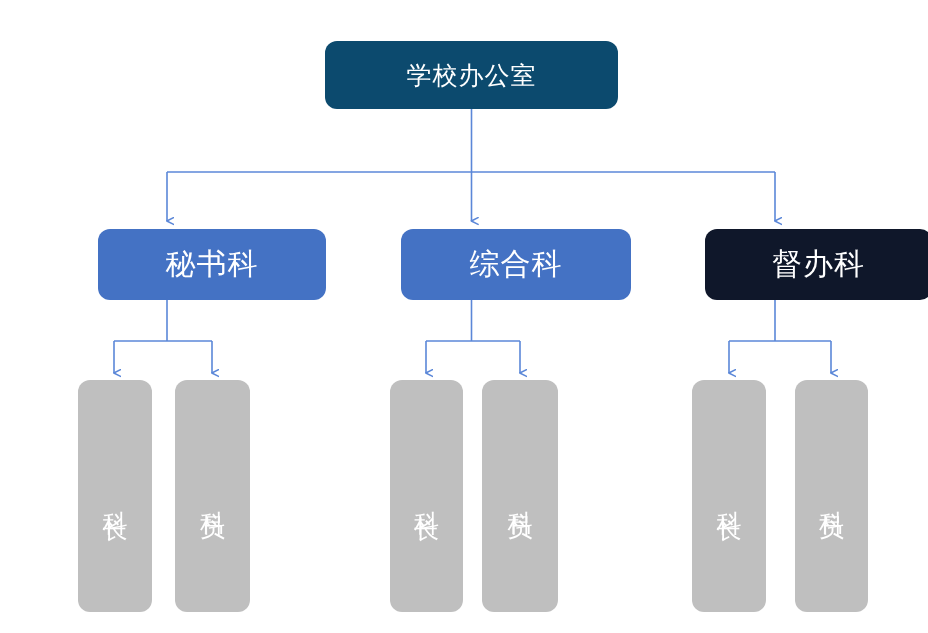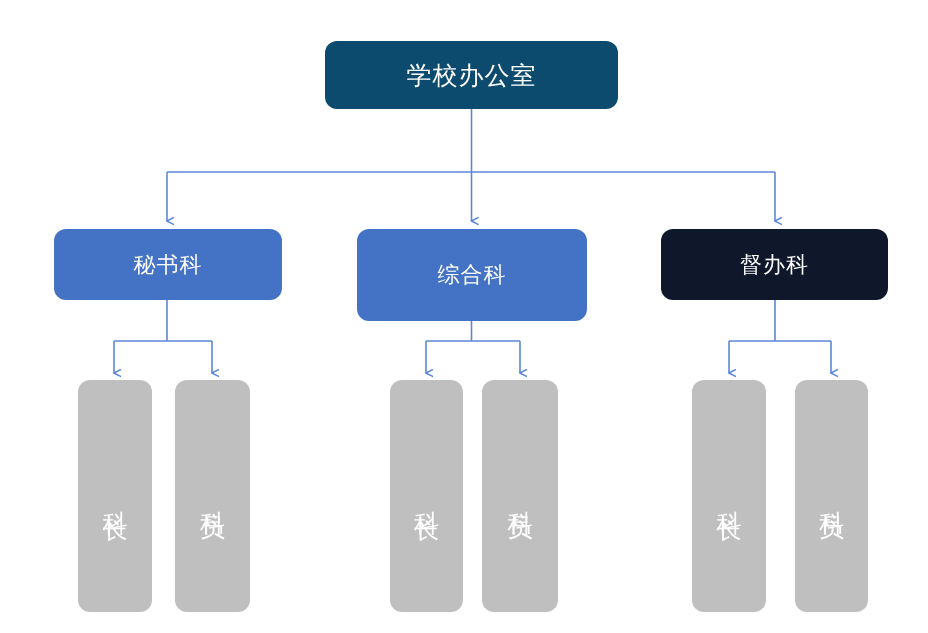--- a/index.html
+++ b/index.html
@@ -36,22 +36,23 @@
   }
   .node-root {
     background: #e0485c;
     border-radius: 12px;
     font-size: 25px;
     letter-spacing: 1px;
   }
   .node-dept {
     background: #4472c4;
     border-radius: 12px;
-    font-size: 22px;
+    font-size: 30px;
     letter-spacing: 1px;
+    margin-left: 44px;
   }
   .node-role {
     background: #bfbfbf;
     border-radius: 12px;
     font-size: 25px;
   }
   .node-role .vtext {
     writing-mode: vertical-rl;
     text-orientation: upright;
     letter-spacing: 5px;
@@ -99,21 +100,21 @@
     </g>
   </svg>
 
   <div class="node node-root" id="node-root" style="left: 325px; top: 41px; width: 293px; height: 68px; background: #0c4a6e;">
     <span>学校办公室</span>
   </div>
 
   <div class="node node-dept" id="node-dept-0" style="left: 54px; top: 229px; width: 228px; height: 71px; background: rgb(68, 114, 196);">
     <span>秘书科</span>
   </div>
-  <div class="node node-dept" id="node-dept-1" style="left: 357px; top: 229px; width: 230px; height: 92px; background: rgb(68, 114, 196);">
+  <div class="node node-dept" id="node-dept-1" style="left: 357px; top: 229px; width: 230px; height: 71px; background: rgb(68, 114, 196);">
     <span>综合科</span>
   </div>
   <div class="node node-dept" id="node-dept-2" style="left: 661px; top: 229px; width: 227px; height: 71px; background: #0f172a;">
     <span>督办科</span>
   </div>
 
   <div class="node node-role" id="node-role-0-0" style="left: 78px; top: 380px; width: 74px; height: 232px; background: rgb(191, 191, 191);">
     <span class="vtext">科长</span>
   </div>
   <div class="node node-role" id="node-role-0-1" style="left: 175px; top: 380px; width: 75px; height: 232px; background: rgb(191, 191, 191);">

